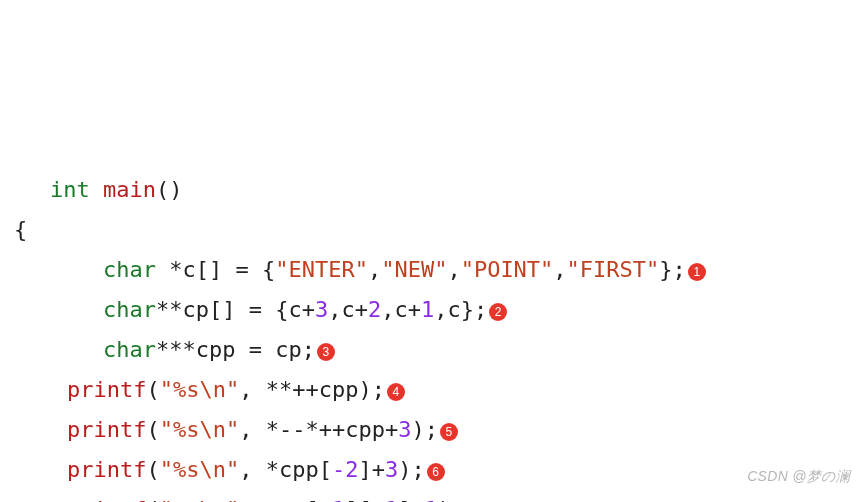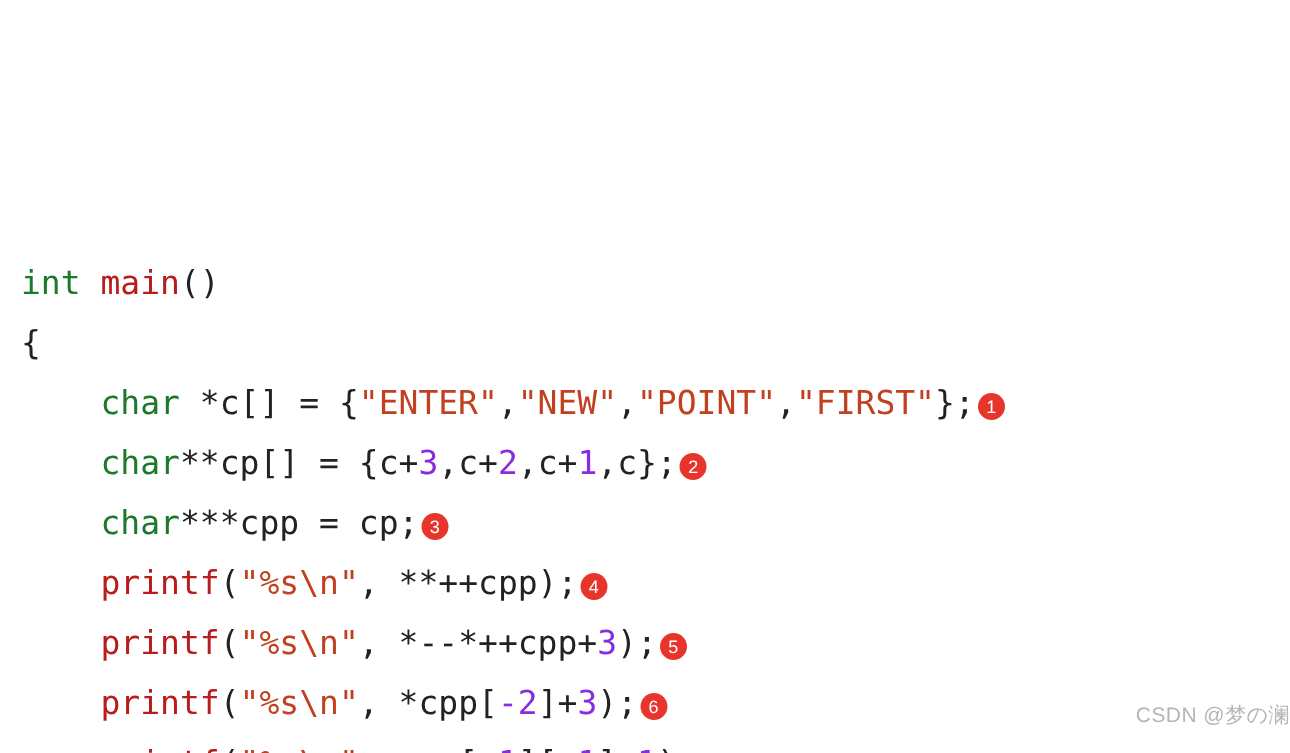--- a/index.html
+++ b/index.html
@@ -11,46 +11,47 @@
     background: #ffffff;
     color: #222;
     white-space: pre;
     position: relative;
     width: 860px;
     height: 502px;
     box-sizing: border-box;
     overflow: hidden;
   }
   .line { display: block; }
-  .kw   { color: #1a7a2a; }
+  .kw   { color: #1a7a2a; margin-left: 36px; }
   .ident{ color: #b91c1c; }
   .punct{ color: #222; }
   .num  { color: #8a2be2; }
   .str  { color: #c04020; }
   .badge {
     display: inline-block;
     width: 18px; height: 18px;
     line-height: 18px;
     border-radius: 50%;
     background: #e7352c;
     color: #fff;
     font-size: 12px;
     text-align: center;
     vertical-align: 1px;
     margin-left: 2px;
     font-family: Arial, sans-serif;
   }
   .watermark {
     position: absolute;
-    right: 0;
+    right: 10px;
     bottom: 6px;
     color: rgba(120,120,120,0.55);
     font-family: Arial, "Microsoft YaHei", sans-serif;
     font-size: 14px;
     letter-spacing: .3px;
+    font-style: italic;
   }
 </style>
 </head>
 <body>
 
 
 
 <div id="code-block"><div class="line"><span class="kw">int</span><span class="punct"> </span><span class="ident">main</span><span class="punct">()</span></div><div class="line"><span class="punct">{</span></div><div class="line">    <span class="kw">char</span><span class="punct"> *c[] = {</span><span class="str">"ENTER"</span><span class="punct">,</span><span class="str">"NEW"</span><span class="punct">,</span><span class="str">"POINT"</span><span class="punct">,</span><span class="str">"FIRST"</span><span class="punct">};</span><span class="badge">1</span></div><div class="line">    <span class="kw">char</span><span class="punct">**cp[] = {c+</span><span class="num">3</span><span class="punct">,c+</span><span class="num">2</span><span class="punct">,c+</span><span class="num">1</span><span class="punct">,c};</span><span class="badge">2</span></div><div class="line">    <span class="kw">char</span><span class="punct">***cpp = cp;</span><span class="badge">3</span></div><div class="line">    <span class="ident">printf</span><span class="punct">(</span><span class="str">"%s\n"</span><span class="punct">, **++cpp);</span><span class="badge">4</span></div><div class="line">    <span class="ident">printf</span><span class="punct">(</span><span class="str">"%s\n"</span><span class="punct">, *--*++cpp+</span><span class="num">3</span><span class="punct">);</span><span class="badge">5</span></div><div class="line">    <span class="ident">printf</span><span class="punct">(</span><span class="str">"%s\n"</span><span class="punct">, *cpp[</span><span class="num">-2</span><span class="punct">]+</span><span class="num">3</span><span class="punct">);</span><span class="badge">6</span></div><div class="line">    <span class="ident">printf</span><span class="punct">(</span><span class="str">"%s\n"</span><span class="punct">, cpp[</span><span class="num">-1</span><span class="punct">][</span><span class="num">-1</span><span class="punct">]+</span><span class="num">1</span><span class="punct">);</span></div></div>
 <div class="watermark">CSDN @梦の澜</div>
 

